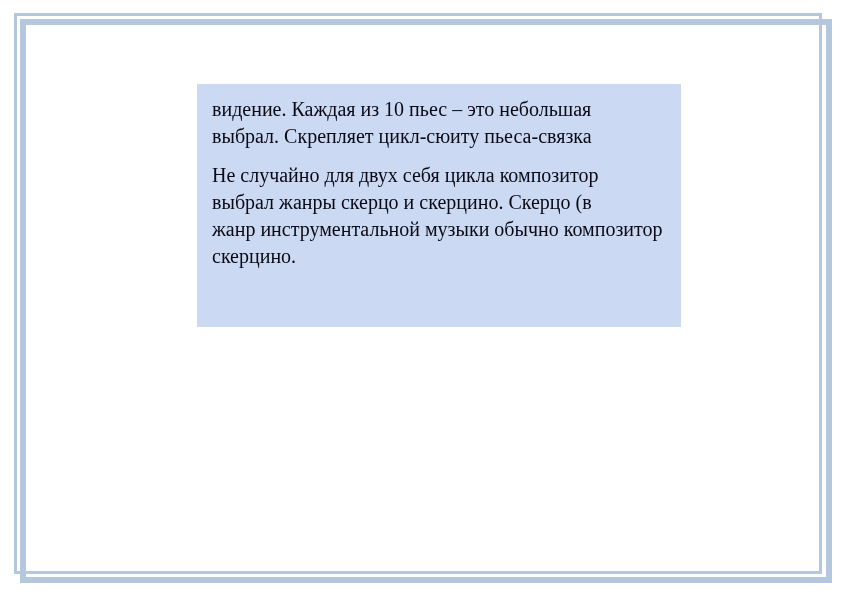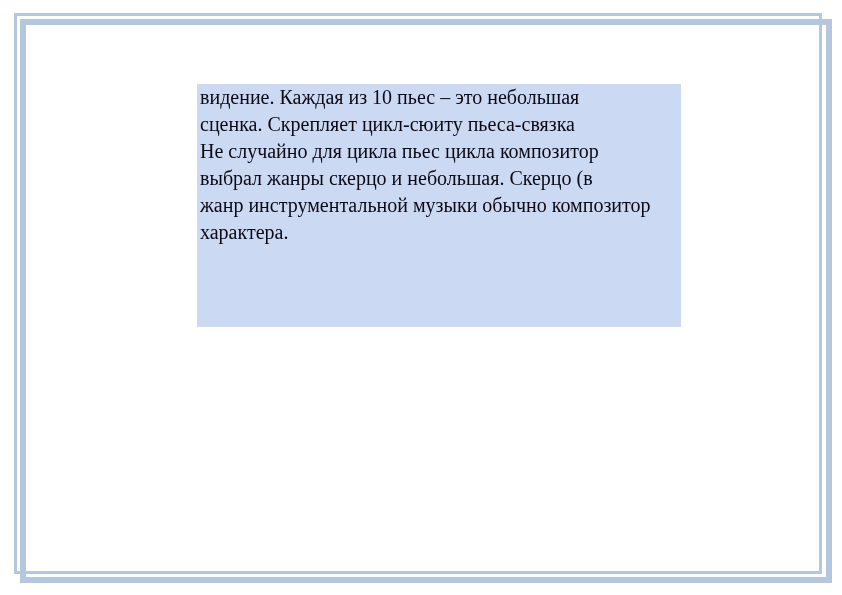--- a/index.html
+++ b/index.html
@@ -40,40 +40,40 @@
     width: 484px;
     height: 243px;
     box-sizing: border-box;
     padding: 0 3px;
     background: #ccd9f2;
     color: #0a0a16;
     font-size: 20px;
     line-height: 27px;
   }
   .paragraph {
-    margin: 0;
+    margin: 12px;
   }
   .text-line {
     white-space: nowrap;
   }
 </style>
 </head>
 <body>
 
 <div class="slide-canvas">
 
   <div class="frame-thin"></div>
   <div class="frame-thick"></div>
 
   <div class="text-block">
     <div class="paragraph">
       <div class="text-line">видение. Каждая из 10 пьес – это небольшая</div>
-      <div class="text-line">сценка. Скрепляет цикл-сюиту пьеса-связка</div>
+      <div class="text-line">выбрал. Скрепляет цикл-сюиту пьеса-связка</div>
     </div>
     <div class="paragraph">
-      <div class="text-line">Не случайно для цикла пьес цикла композитор</div>
-      <div class="text-line">выбрал жанры скерцо и небольшая. Скерцо (в</div>
+      <div class="text-line">Не случайно для двух себя цикла композитор</div>
+      <div class="text-line">выбрал жанры скерцо и скерцино. Скерцо (в</div>
       <div class="text-line">жанр инструментальной музыки обычно композитор</div>
-      <div class="text-line">характера.</div>
+      <div class="text-line">скерцино.</div>
     </div>
   </div>
 
 </div>
 
 </body></html>

